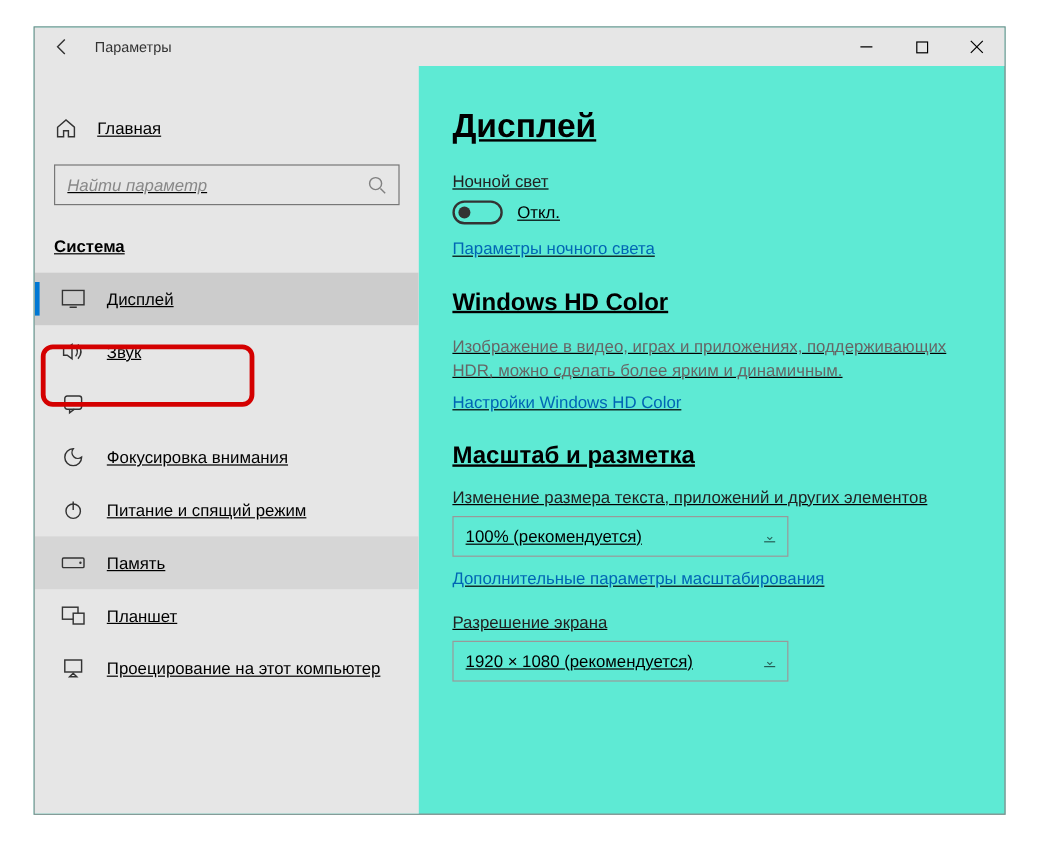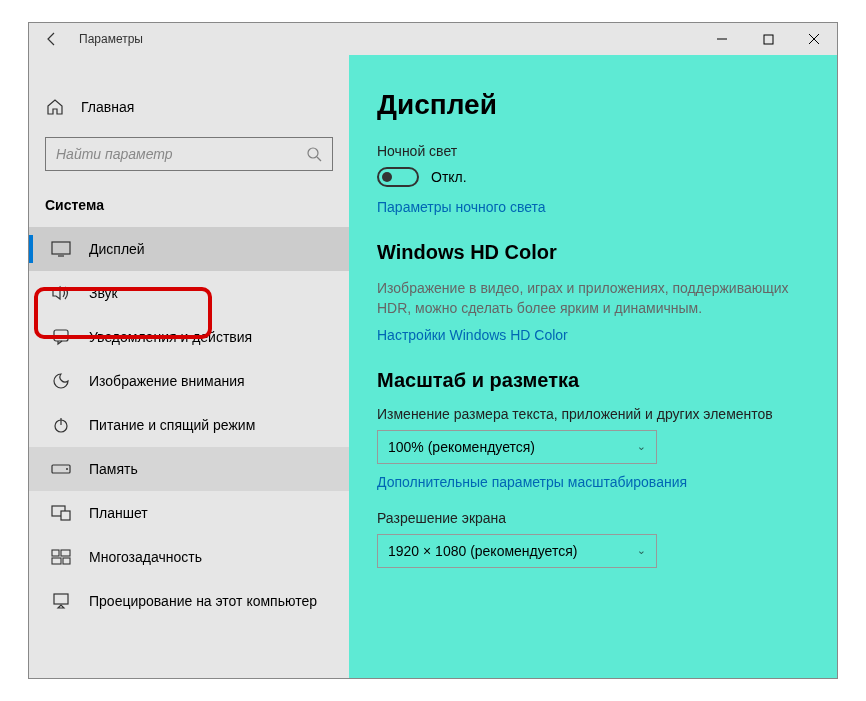--- a/index.html
+++ b/index.html
@@ -51,20 +51,21 @@
       display: flex;
       align-items: center;
       justify-content: center;
       cursor: pointer;
     }
     .winbtn svg { stroke: #000; }
     .body {
       flex: 1;
       display: flex;
       min-height: 0;
+      text-decoration: underline;
     }
     .sidebar {
       width: 320px;
       background: #e6e6e6;
       display: flex;
       flex-direction: column;
       overflow: hidden;
     }
     .home-row {
       display: flex;
@@ -294,29 +295,28 @@
           </span>
           <span>Звук</span>
         </div>
         <div class="nav-item">
           <span class="icon">
             <svg width="18" height="18" viewBox="0 0 18 18">
                 <rect x="2" y="2" width="14" height="11" rx="2" stroke="#333" fill="none" stroke-width="1.2"></rect>
                 <path d="M6 13 L6 16 L10 13" stroke="#333" fill="none" stroke-width="1.2"></path>
               </svg>
           </span>
-          <span>Уведомления и действия</span>
         </div>
         <div class="nav-item">
           <span class="icon">
             <svg width="18" height="18" viewBox="0 0 18 18">
                 <path d="M9 2 A7 7 0 1 0 16 9 A5 5 0 0 1 9 2 Z" stroke="#333" fill="none" stroke-width="1.2"></path>
               </svg>
           </span>
-          <span>Изображение внимания</span>
+          <span>Фокусировка внимания</span>
         </div>
         <div class="nav-item">
           <span class="icon">
             <svg width="18" height="18" viewBox="0 0 18 18">
                 <circle cx="9" cy="10" r="6" stroke="#333" fill="none" stroke-width="1.2"></circle>
                 <line x1="9" y1="2" x2="9" y2="9" stroke="#333" stroke-width="1.2"></line>
               </svg>
           </span>
           <span>Питание и спящий режим</span>
         </div>
@@ -330,31 +330,20 @@
           <span>Память</span>
         </div>
         <div class="nav-item">
           <span class="icon">
             <svg width="20" height="16" viewBox="0 0 20 16">
                 <rect x="1" y="1" width="13" height="10" stroke="#333" fill="none" stroke-width="1.2"></rect>
                 <rect x="10" y="6" width="9" height="9" stroke="#333" fill="#e6e6e6" stroke-width="1.2"></rect>
               </svg>
           </span>
           <span>Планшет</span>
-        </div>
-        <div class="nav-item">
-          <span class="icon">
-            <svg width="20" height="16" viewBox="0 0 20 16">
-                <rect x="1" y="1" width="7" height="6" stroke="#333" fill="none" stroke-width="1.1"></rect>
-                <rect x="10" y="1" width="9" height="6" stroke="#333" fill="none" stroke-width="1.1"></rect>
-                <rect x="1" y="9" width="9" height="6" stroke="#333" fill="none" stroke-width="1.1"></rect>
-                <rect x="12" y="9" width="7" height="6" stroke="#333" fill="none" stroke-width="1.1"></rect>
-              </svg>
-          </span>
-          <span>Многозадачность</span>
         </div>
         <div class="nav-item">
           <span class="icon">
             <svg width="20" height="16" viewBox="0 0 20 16">
                 <rect x="3" y="1" width="14" height="10" stroke="#333" fill="none" stroke-width="1.2"></rect>
                 <path d="M7 15 L10 12 L13 15 Z" stroke="#333" fill="none" stroke-width="1.2"></path>
               </svg>
           </span>
           <span>Проецирование на этот компьютер</span>
         </div>

